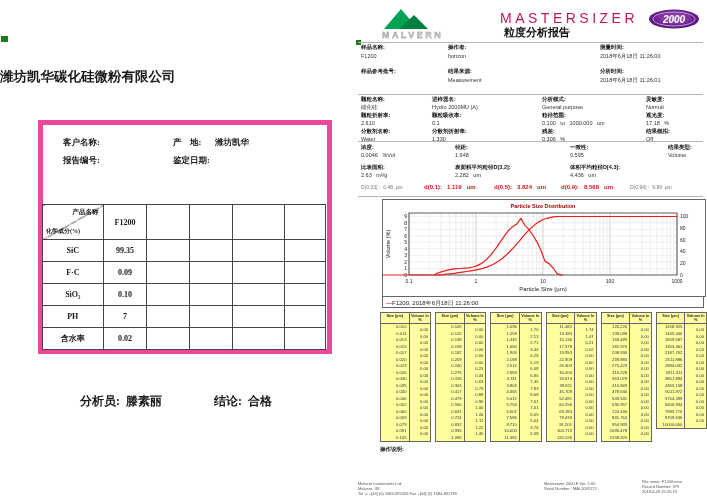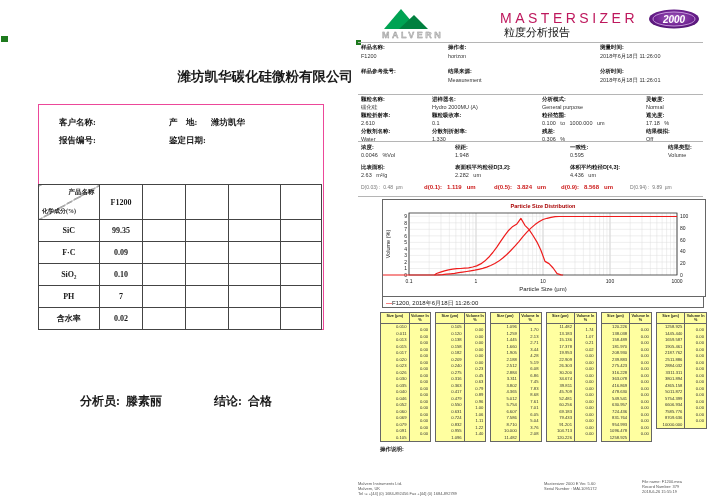--- a/index.html
+++ b/index.html
@@ -2,43 +2,43 @@
 <html><head>
 <meta charset="utf-8">
 <style>
   html,body{margin:0;padding:0;background:#fff;}
   #canvas{position:relative;width:707px;height:500px;background:#fff;overflow:hidden;
           font-family:"Liberation Sans",sans-serif;color:#222;}
   .abs{position:absolute;}
   
   #left-page{position:absolute;left:0;top:0;width:353px;height:500px;
              font-family:"Liberation Serif",serif;}
-  .l-title{width:353px;text-align:right;font-weight:bold;color:#1a1a1a;}
-  #chem-box{position:absolute;left:38px;top:104px;width:284px;height:224px;border:1px solid #ec4899;}
+  .l-title{width:353px;text-align:left;font-weight:bold;color:#1a1a1a;}
+  #chem-box{position:absolute;left:38px;top:120px;width:284px;height:224px;border:5px solid #ec4899;}
   .fld{position:absolute;font-size:8.5px;font-weight:bold;white-space:pre;color:#1a1a1a;}
   #chem-table{position:absolute;left:-1px;bottom:-1px;border-collapse:collapse;table-layout:fixed;}
   #chem-table td{border:1px solid #444;text-align:center;font-weight:bold;font-size:8px;
                  color:#1a1a1a;padding:0;overflow:hidden;}
   .corner{position:relative;
           background-image:linear-gradient(to bottom right,transparent 49.3%,#555 49.3%,#555 50.7%,transparent 50.7%);}
   .corner-top{position:absolute;top:3px;right:4px;font-size:6.5px;font-weight:bold;}
   .corner-bottom{position:absolute;bottom:3px;left:3px;font-size:6px;font-weight:bold;}
   .sig{position:absolute;font-size:12px;font-weight:bold;white-space:pre;color:#1a1a1a;}
   .scan-mark{position:absolute;background:#1e7a1e;}
   
   #right-page{position:absolute;left:354px;top:0;width:353px;height:500px;}
   .rule{position:absolute;left:4px;width:345px;height:0;border-top:1px solid #b5b5b5;}
   .sec{position:absolute;left:4px;width:345px;}
   .lbl{position:absolute;font-size:5.5px;font-weight:bold;color:#111;white-space:pre;}
   .val{position:absolute;font-size:5.5px;color:#333;white-space:pre;}
   .dv-red{position:absolute;font-size:6px;font-weight:bold;color:#cc1b1b;white-space:pre;}
   .dv-gray{position:absolute;font-size:5px;color:#777;white-space:pre;}
   #brand-master{position:absolute;left:146px;top:10px;font-size:14px;letter-spacing:3.5px;
                 color:#be185d;font-weight:normal;}
-  #report-title{position:absolute;left:150px;top:25px;font-size:11px;font-weight:normal;color:#111;}
+  #report-title{position:absolute;left:150px;top:25px;font-size:11px;font-weight:bold;color:#111;}
   #chart-box{position:absolute;left:28px;top:199px;width:322px;height:96px;border:1px solid #666;background:#fff;}
   #legend-box{position:absolute;left:28px;top:296px;width:322px;height:12px;border:1px solid #666;
               font-size:6px;color:#222;line-height:12px;padding-left:3px;box-sizing:border-box;}
   .legend-dash{color:#ee1c1c;font-weight:bold;}
   #size-table{position:absolute;left:26px;top:312px;width:327px;display:flex;gap:4px;align-items:flex-start;}
   .pair{flex:1;border:1px solid #666;background:#ffffa0;}
   .pair-head{display:flex;border-bottom:1px solid #666;}
   .pair-head span{font-size:3.8px;font-weight:bold;color:#222;text-align:center;padding:1px 0;}
   .ph-size{width:58%;border-right:1px solid #666;box-sizing:border-box;}
   .ph-vol{width:42%;}

